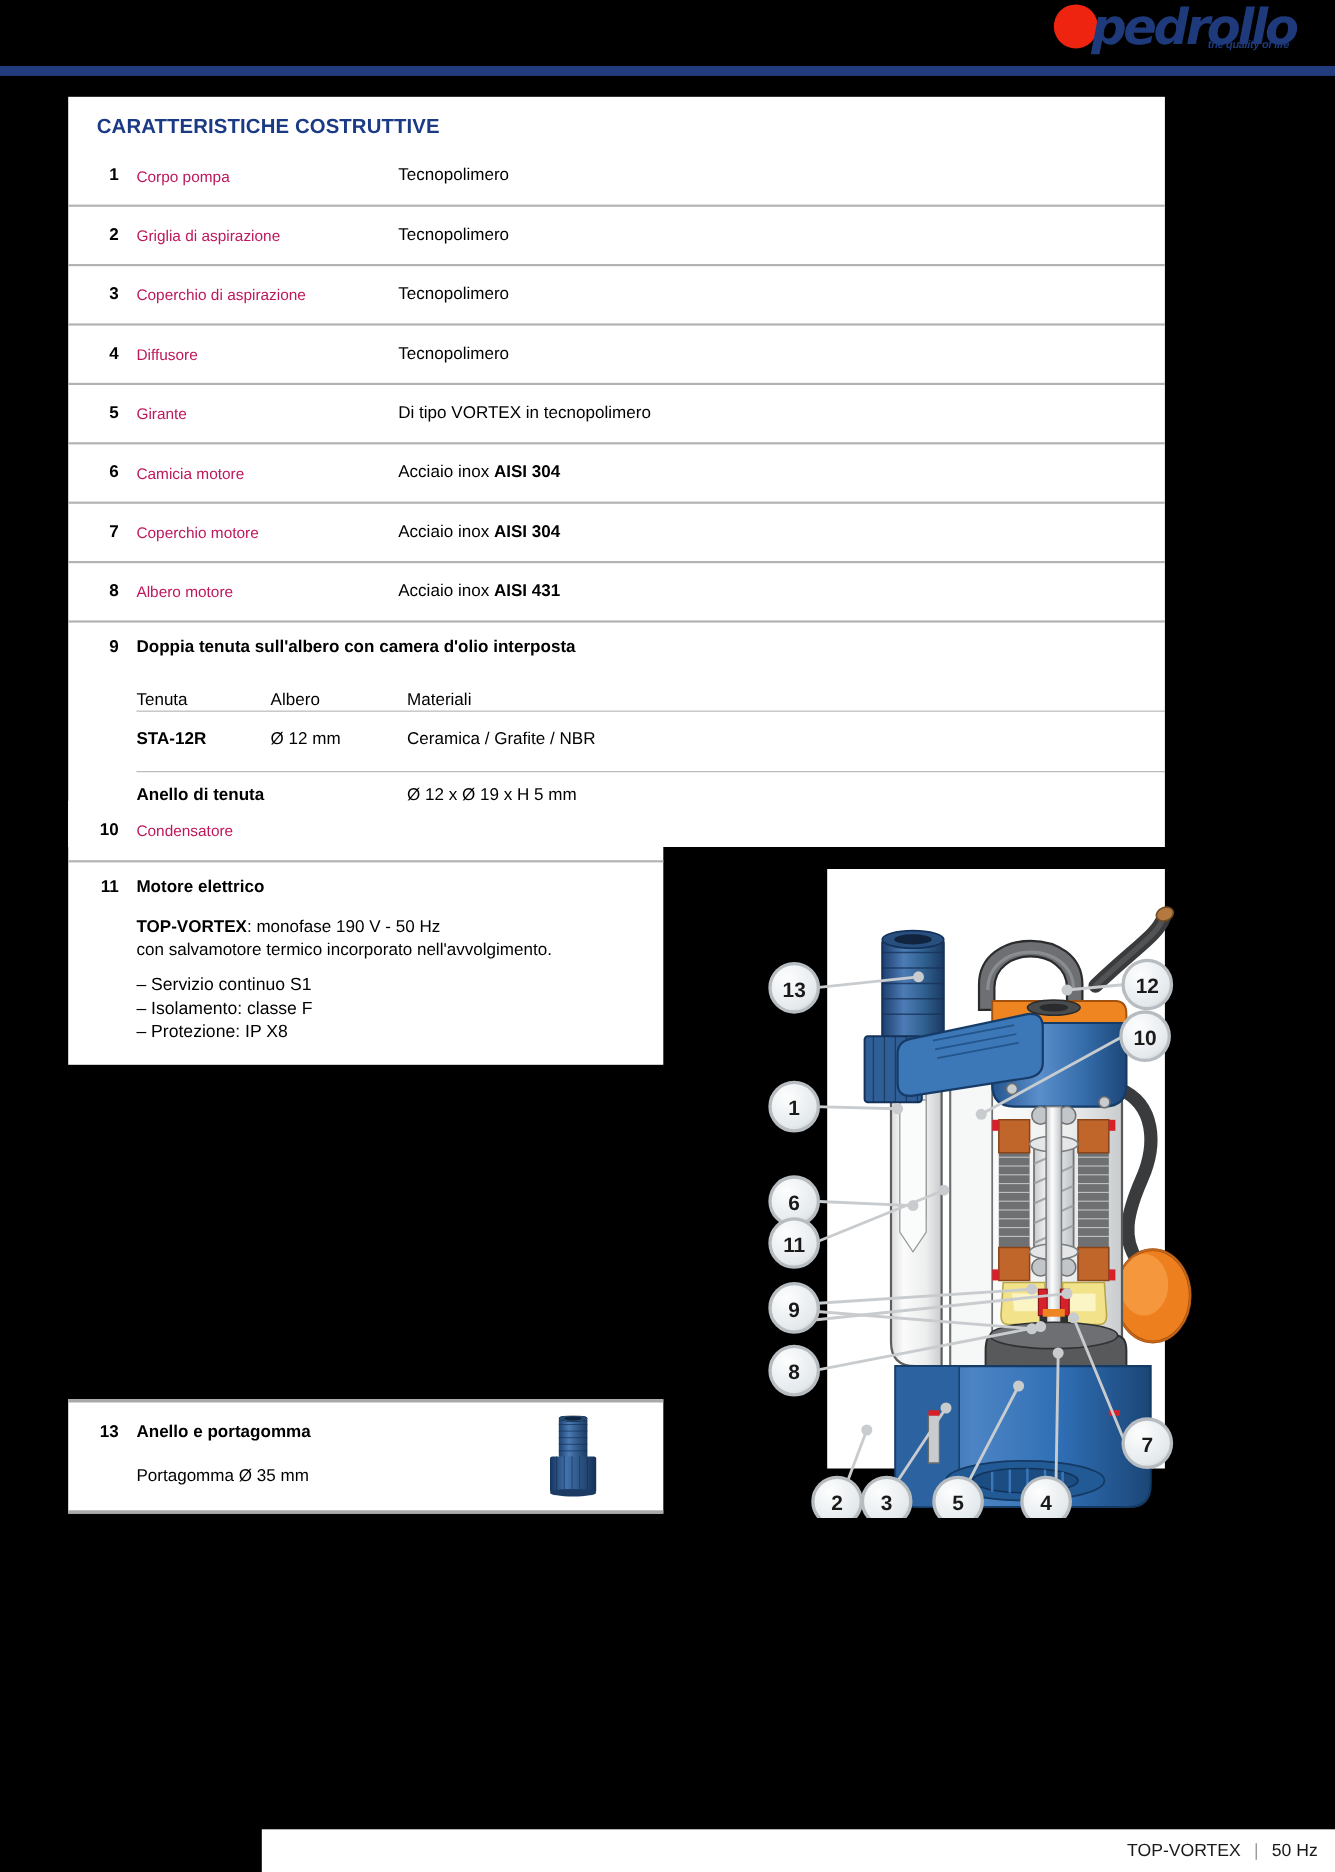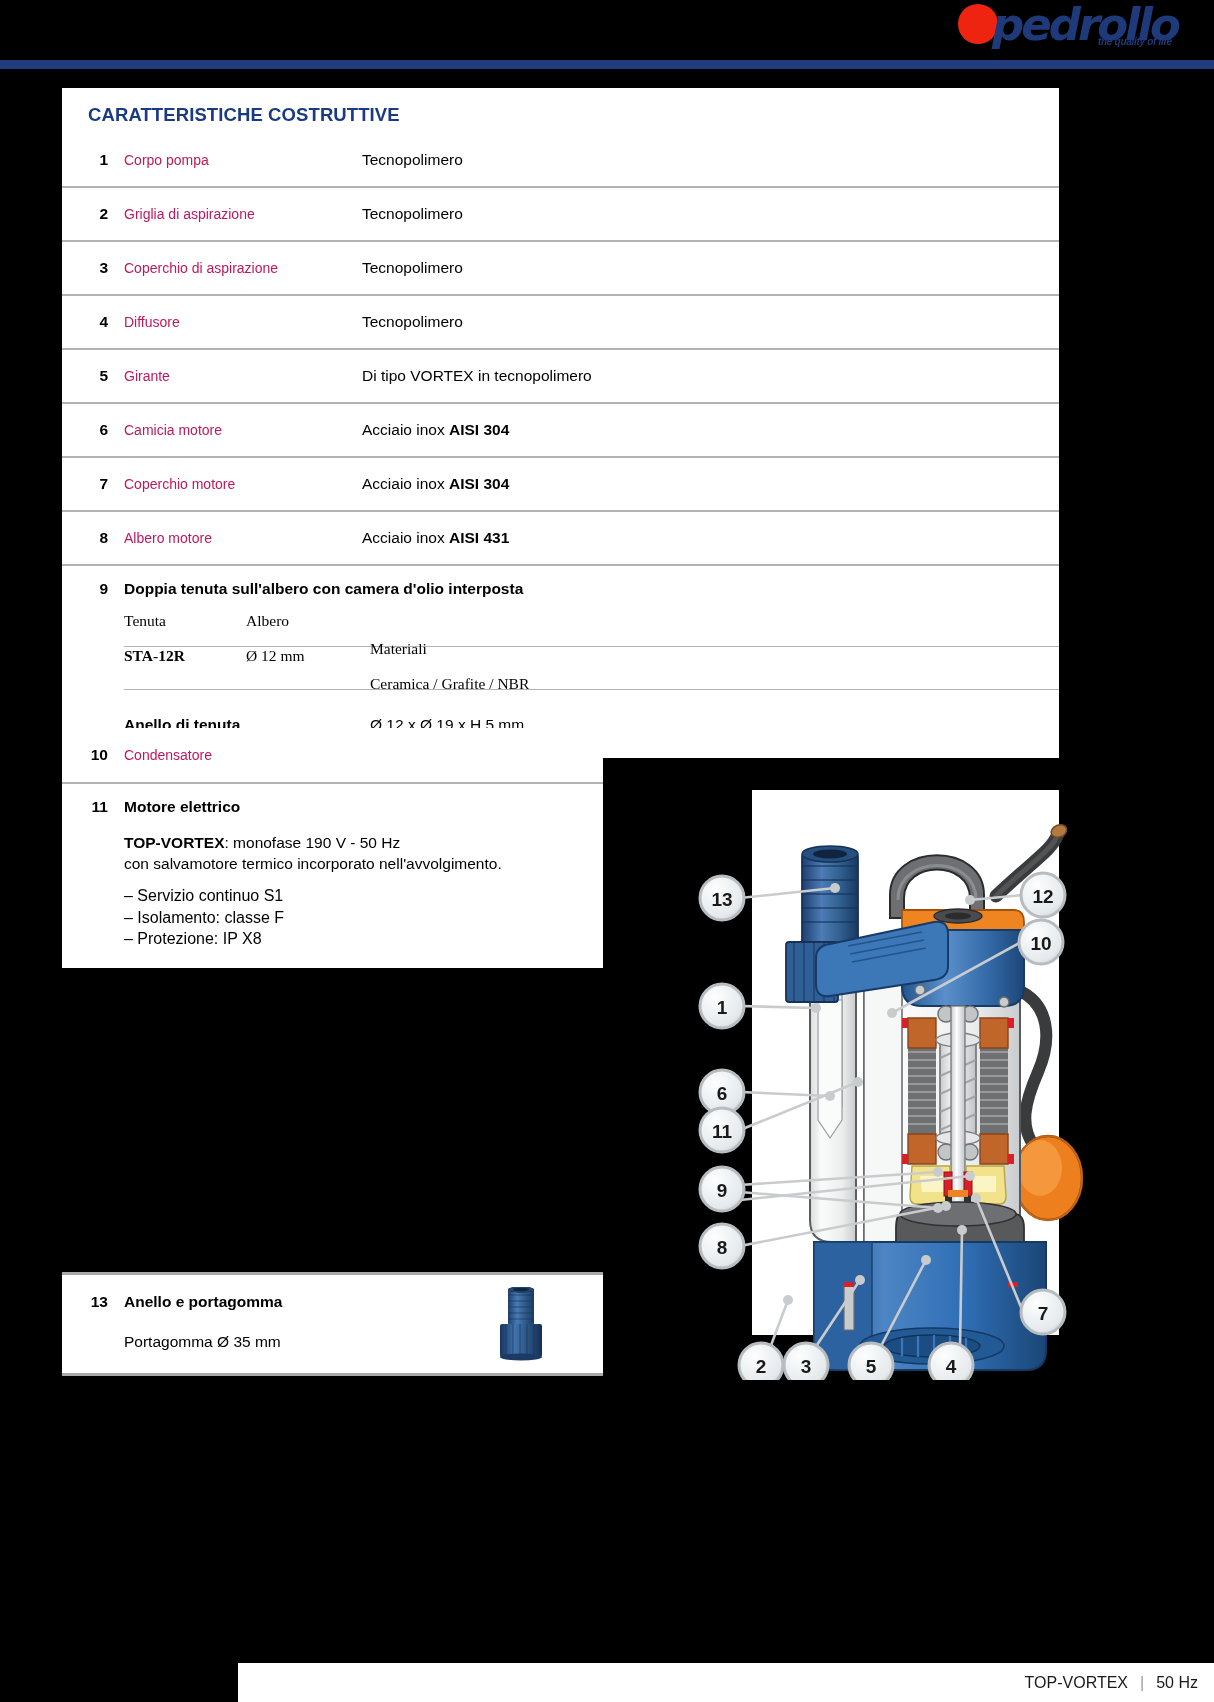--- a/index.html
+++ b/index.html
@@ -35,27 +35,27 @@
   .row .lbl{width:238px;font-weight:normal;font-size:14px;color:#be185d;}
   .row .val{font-size:15.5px;color:#000;}
   .row .val b{font-weight:bold;}
 
   
   .row9{border-top:2px solid #b3b3b3;padding:14px 0 10px 0;}
   .row9 .head{display:flex;align-items:center;}
   .row9 .head .num{width:46px;text-align:right;font-weight:bold;font-size:15.5px;padding-right:16px;}
   .row9 .head .lbl{font-weight:bold;font-size:15.5px;}
   .subtable{margin-left:62px;margin-top:14px;}
-  .subrow{display:flex;align-items:flex-start;height:34px;font-family:Liberation Serif, serif;}
+  .subrow{display:flex;align-items:flex-end;height:34px;}
   .subrow.bordered{border-top:1.5px solid #b3b3b3;}
   .sc1{width:122px;font-size:15.5px;}
   .sc2{width:124px;font-size:15.5px;}
   .sc3{font-size:15.5px;margin-top:28px;}
   .sc1.b{font-weight:bold;}
-  .ring{display:flex;align-items:center;height:46px;margin-top:8px;border-top:1.5px solid #b3b3b3;padding-top:12px;}
+  .ring{display:flex;height:46px;margin-top:20px;border-top:1.5px solid #b3b3b3;padding-top:12px;}
   .ring .rl{width:246px;font-weight:bold;font-size:15.5px;}
   .ring .rv{font-size:15.5px;}
 
   
   .mrow{border-top:2px solid #b3b3b3;padding:14px 0 4px 0;}
   .mrow .head{display:flex;align-items:center;}
   .mrow .head .num{width:46px;text-align:right;font-weight:bold;font-size:15.5px;padding-right:16px;}
   .mrow .head .lbl{font-weight:bold;font-size:15.5px;}
   .mbody{margin-left:62px;margin-top:16px;padding-bottom:14px;}
   .mbody p{margin:0;font-size:15.5px;line-height:21px;}

